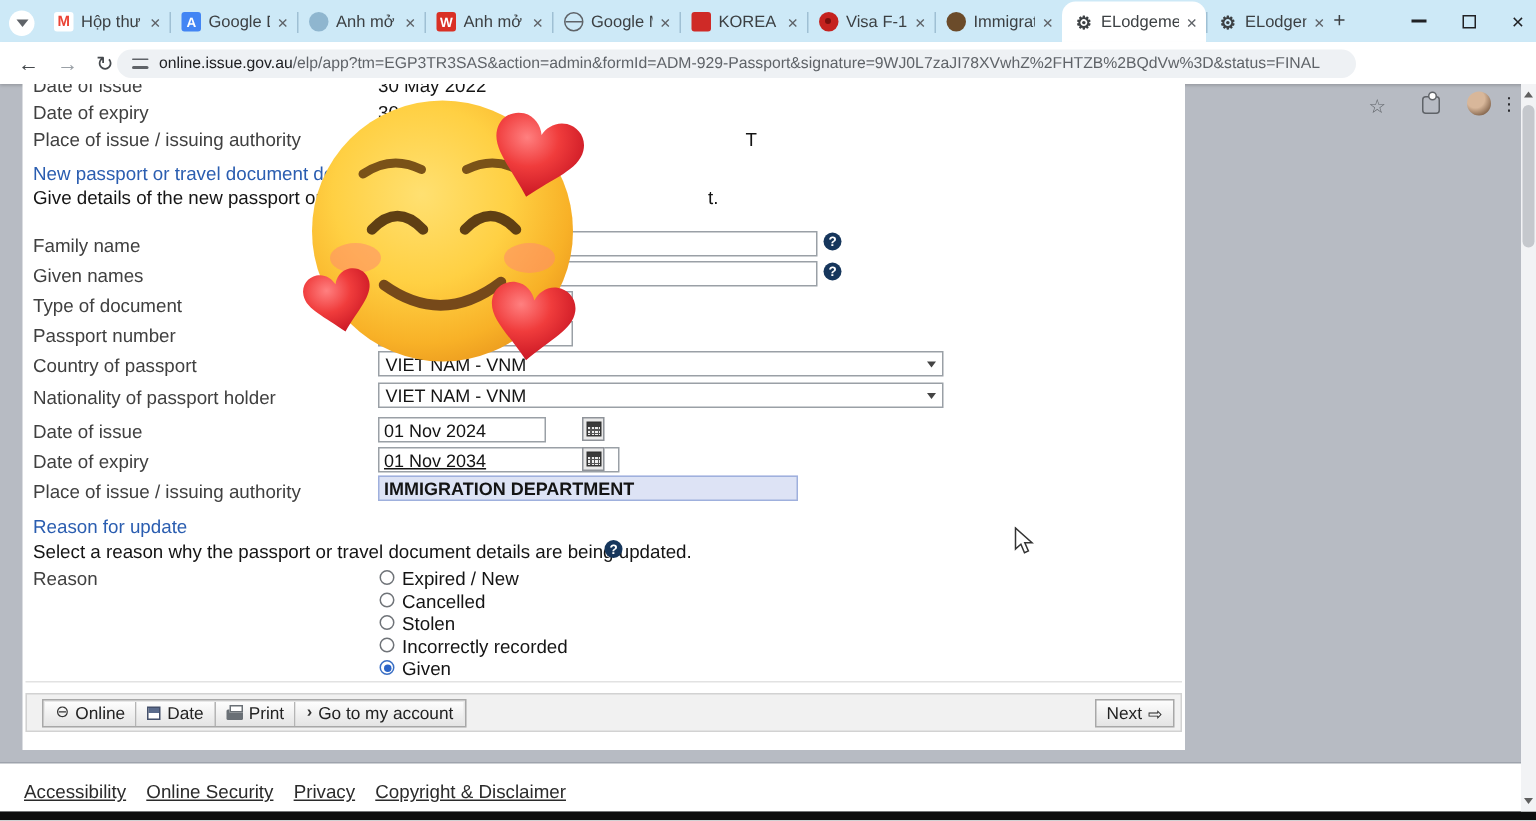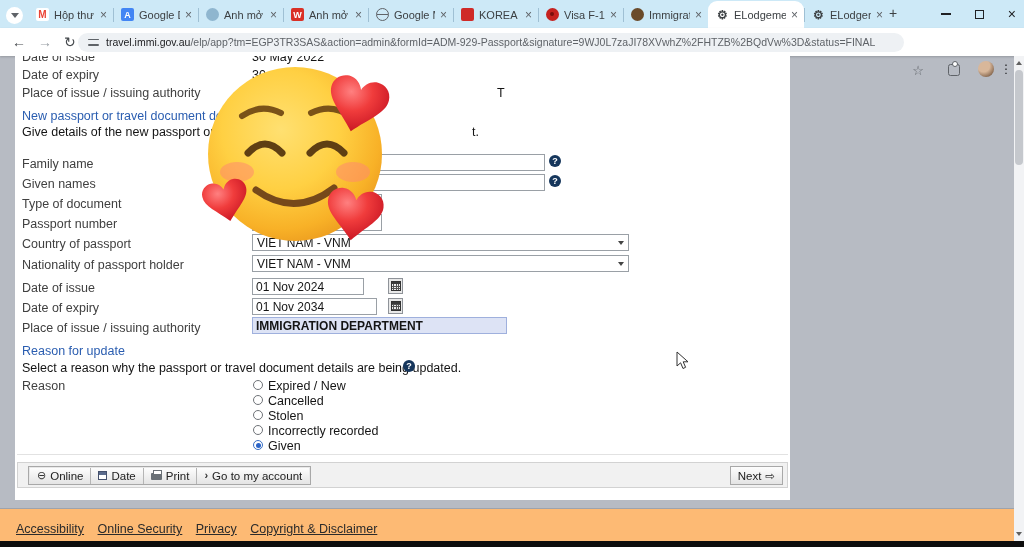--- a/index.html
+++ b/index.html
@@ -77,21 +77,21 @@
   .btngroup { position:absolute; left:10px; top:3px; height:19px; border:1px solid #a8a8a8; background:#e8e8e8; display:flex; padding:1px; }
   .btn { height:15.5px; margin:0; display:flex; align-items:center; gap:4px; padding:0 7px; background:linear-gradient(#fdfdfd,#e4e4e4); border:0; border-right:1px solid #b5b5b5; font-size:11.5px; color:#222; font-family:"Liberation Sans",sans-serif; white-space:nowrap; }
   .btn:last-child { border-right:0; }
   .btn .ic { font-size:11px; color:#333; line-height:1; }
   .savic { width:9px; height:9px; border:1px solid #44506b; background:linear-gradient(#5a6b8c 0 45%, #fff 45%); }
   .prnic { position:relative; width:11px; height:7px; background:#6a7076; border-radius:1px; margin-top:2px; }
   .prnic::before { content:""; position:absolute; left:2px; top:-3px; width:7px; height:3px; background:#fff; border:1px solid #6a7076; }
   .nextbtn { position:absolute; right:4px; top:3px; height:19px; display:flex; align-items:center; gap:4px; padding:0 7px; background:linear-gradient(#fdfdfd,#e4e4e4); border:1px solid #a8a8a8; font-size:11.5px; color:#222; }
 
   
-  .footer { position:absolute; left:0; top:508px; width:1024px; height:33px; background:#fdba74; border-top:1px solid #9ea3ac; }
+  .footer { position:absolute; left:0; top:508px; width:1024px; height:33px; background:#ffffff; border-top:1px solid #9ea3ac; }
   .flink { font-size:12.5px; color:#2b2b2b; text-decoration:underline; margin-right:9px; }
   .blackbar { position:absolute; left:0; top:541px; width:1024px; height:6px; background:#0d0d0d; }
 
   
   .sbar { position:absolute; right:0; top:56px; width:10px; height:485px; background:#f2f3f5; }
   .sbar .up { position:absolute; left:2px; top:5px; width:0; height:0; border-left:3px solid transparent; border-right:3px solid transparent; border-bottom:4px solid #606060; }
   .sbar .dn { position:absolute; left:2px; bottom:5px; width:0; height:0; border-left:3px solid transparent; border-right:3px solid transparent; border-top:4px solid #606060; }
   .sbar .thumb { position:absolute; left:1px; top:14px; width:8px; height:95px; background:#c5c8cd; border-radius:4px; }
 
   .emoji { position:absolute; left:192px; top:58px; z-index:6; }
@@ -165,21 +165,21 @@
       <span class="clos">×</span>
     </div>
   </div>
 
   <div class="navbar">
     <span class="navbtn">←</span>
     <span class="navbtn fwd">→</span>
     <span class="navbtn">↻</span>
     <div class="omnibox">
       <span class="tune"></span>
-      <span class="url"><span class="host">travel.immi.gov.au</span><span class="path">/elp/app?tm=EGP3TR3SAS&amp;action=admin&amp;formId=ADM-929-Passport&amp;signature=9WJ0L7zaJI78XVwhZ%2FHTZB%2BQdVw%3D&amp;status=FINAL</span></span>
+      <span class="url"><span class="host">online.issue.gov.au</span><span class="path">/elp/app?tm=EGP3TR3SAS&amp;action=admin&amp;formId=ADM-929-Passport&amp;signature=9WJ0L7zaJI78XVwhZ%2FHTZB%2BQdVw%3D&amp;status=FINAL</span></span>
     </div>
     <span class="star">☆</span>
     <span class="puzzle"></span>
     <span class="avatar"></span>
     <span class="dots">⋮</span>
   </div>
 
   <div class="pagebox">
 
     <div class="lab" style="top:-6px">Date of issue</div>
@@ -222,27 +222,27 @@
         <span class="car"></span>
       </div>
 
     <div class="lab" style="top:225px">Date of issue</div>
     <input class="tin" style="top: 222px; width: 112px;" value="01 Nov 2024">
     <div class="calbtn" style="left:373px;top:222px">
         <span class="calic"></span>
       </div>
 
     <div class="lab" style="top:245px">Date of expiry</div>
-    <input class="tin" style="top: 242px; width: 125px;" value="01 Nov 2034">
+    <input class="tin" style="top: 242px; width: 161px; text-decoration: underline;" value="01 Nov 2034">
     <div class="calbtn" style="left:373px;top:242px">
         <span class="calic"></span>
       </div>
 
     <div class="lab" style="top:265px">Place of issue / issuing authority</div>
-    <input class="tin lav" style="top: 261px; width: 255px;" value="IMMIGRATION DEPARTMENT">
+    <input class="tin lav" style="top: 261px; width: 280px;" value="IMMIGRATION DEPARTMENT">
 
     <div class="bluehead" style="top:288px">Reason for update</div>
     <div class="ctext" style="left:7px;top:305px">Select a reason why the passport or travel document details are being updated.</div>
     <div class="help" style="left:388px;top:304px">?</div>
 
     <div class="lab" style="top:323px">Reason</div>
     <span class="radio" style="left:238px;top:324px"></span>
     <div class="ctext" style="left:253px;top:323px">Expired / New</div>
     <span class="radio" style="left:238px;top:339px"></span>
     <div class="ctext" style="left:253px;top:338px">Cancelled</div>

